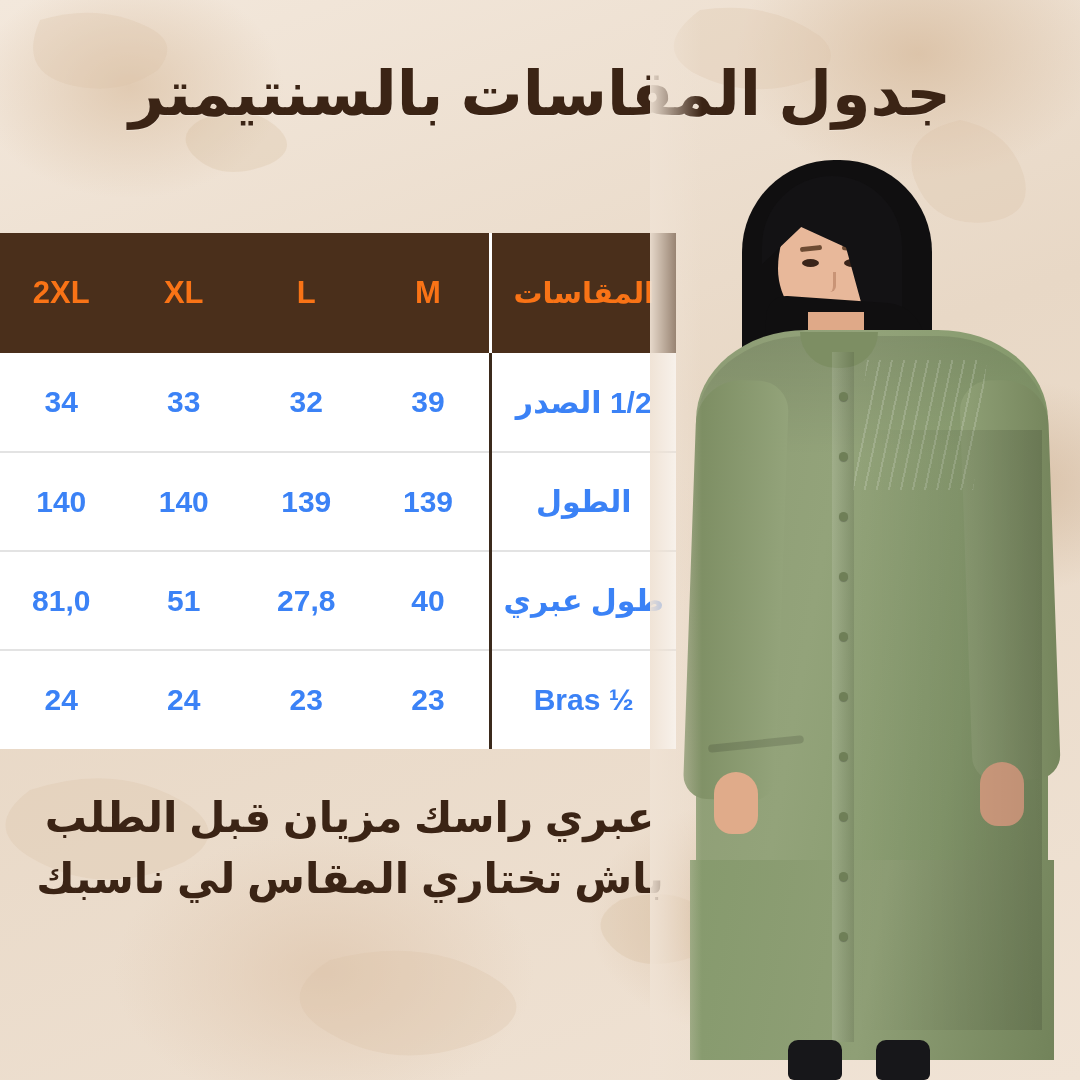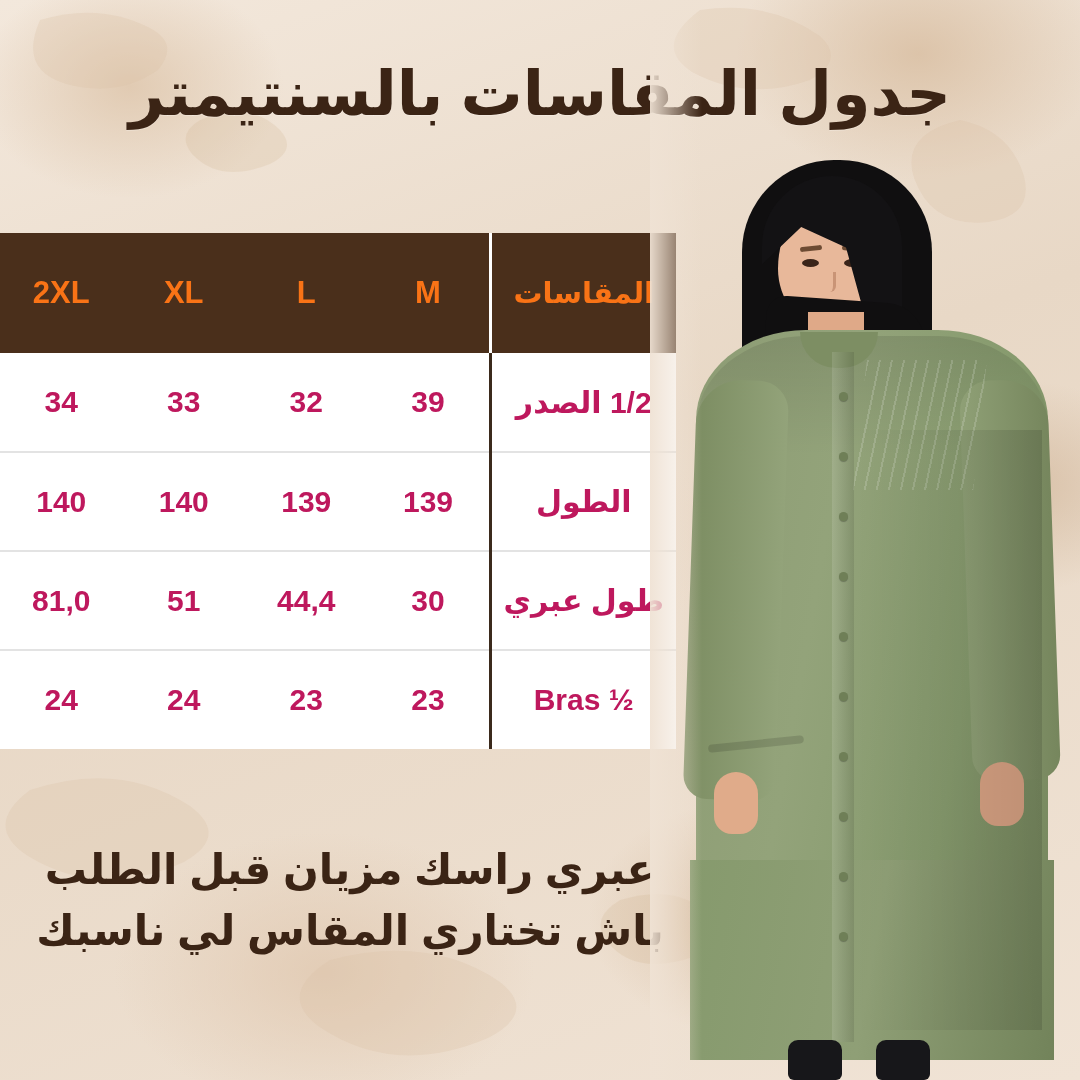--- a/index.html
+++ b/index.html
@@ -67,37 +67,37 @@
     width: 186px;
     font-size: 29px;
     border-left: 3px solid #ffffff;
   }
   table.size-table tbody td {
     height: 99px;
     text-align: center;
     vertical-align: middle;
     font-size: 30px;
     font-weight: 700;
-    color: #be185d;
+    color: #3b82f6;
     background: #ffffff;
   }
   table.size-table tbody td.row-label {
     width: 186px;
     font-size: 30px;
     border-left: 3px solid #3b2a1c;
     padding-left: 0;
   }
   table.size-table tbody tr + tr td {
     border-top: 2px solid #e3e3e3;
   }
   
   .note {
     position: absolute;
     left: 0;
-    top: 840px;
+    top: 788px;
     width: 700px;
     text-align: center;
     color: #3b2415;
     font-size: 42px;
     font-weight: 700;
     line-height: 1.45;
     padding: 0 20px;
   }
   .note .line { display: block; }
   
@@ -298,22 +298,22 @@
         </tr>
         <tr>
           <td class="row-label">الطول</td>
           <td>139</td>
           <td>139</td>
           <td>140</td>
           <td>140</td>
         </tr>
         <tr>
           <td class="row-label">طول عبري</td>
-          <td>30</td>
-          <td>44,4</td>
+          <td>40</td>
+          <td>27,8</td>
           <td>51</td>
           <td>81,0</td>
         </tr>
         <tr>
           <td class="row-label">½ Bras</td>
           <td>23</td>
           <td>23</td>
           <td>24</td>
           <td>24</td>
         </tr>

